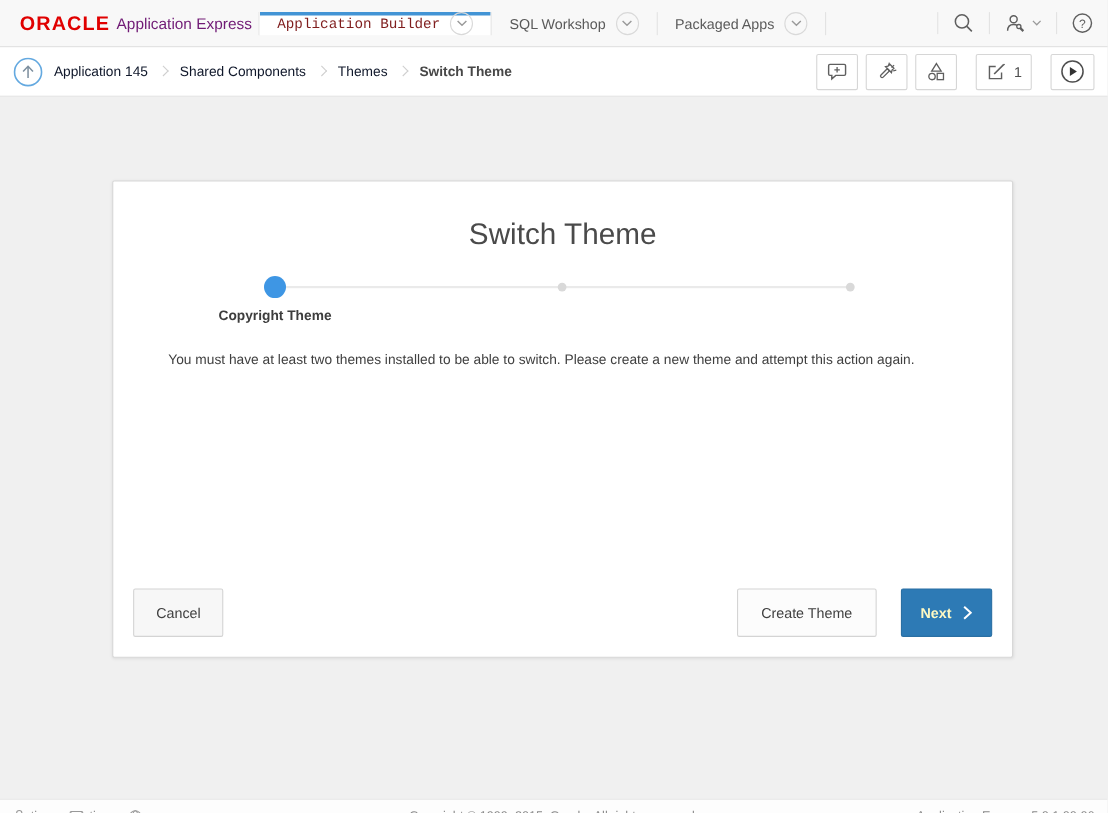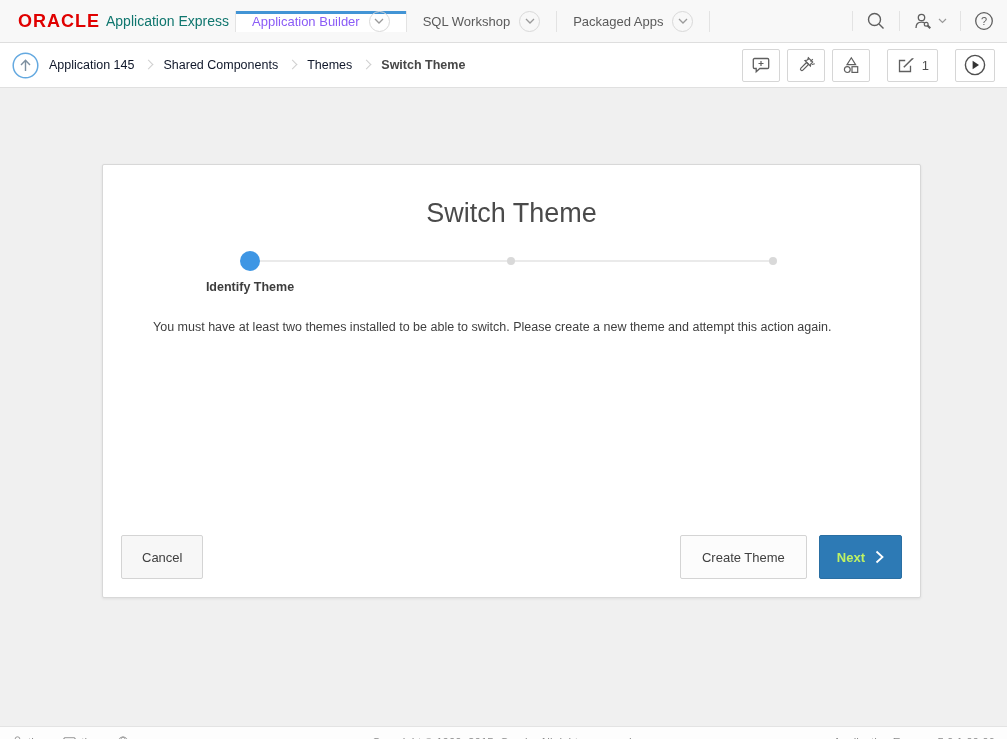--- a/index.html
+++ b/index.html
@@ -15,28 +15,28 @@
   
   .topbar {
     height:43px; display:flex; align-items:center;
     background:#f8f8f8; border-bottom:1px solid #dedede;
   }
   .logo {
     width:236px; display:flex; align-items:center; padding-left:18px;
     border-right:1px solid #e3e3e3;
   }
   .brand { color:#e00000; font-weight:700; font-size:18px; letter-spacing:1px; }
-  .product { color:#0f766e; font-size:14px; margin-left:6px; white-space:nowrap; }
+  .product { color:#701a75; font-size:14px; margin-left:6px; white-space:nowrap; }
   .tab {
     display:flex; align-items:center; gap:9px; padding:0 16px;
     font-size:13px; color:#5a5a5a; border-right:1px solid #e3e3e3;
     cursor:pointer; white-space:nowrap;
   }
   .tab.active {
-    background:#fff; box-shadow: inset 0 3px 0 0 #4294d5; color:#8b5cf6;
+    background:#fff; box-shadow: inset 0 3px 0 0 #4294d5; color:#7f1d1d;font-family:Liberation Mono, monospace;
   }
   .chev-circle {
     width:21px; height:21px; border-radius:50%; border:1px solid #d9d9d9;
     display:flex; align-items:center; justify-content:center; background:transparent;
   }
   .top-icons { margin-left:auto; display:flex; align-items:stretch; }
   .icon-btn {
     display:flex; align-items:center; justify-content:center; gap:4px;
     padding:0 13px; border-left:1px solid #e3e3e3; cursor:pointer;
   }
@@ -91,22 +91,22 @@
     position:absolute; left:18px; right:18px; bottom:18px;
     display:flex; align-items:flex-start;
   }
   .btn {
     height:44px; padding:0 20px; border:1px solid #d4d4d4; border-radius:2px;
     background:#f7f7f7; color:#404040; font-size:13px;
     display:flex; align-items:center; cursor:pointer;
   }
   .btn-create { margin-left:auto; background:#fcfcfc; padding:0 21px; }
   .btn-next {
-    margin-left:12px; background:#2d7ab5; border-color:#2a6fa3;
-    color:#bef264; font-weight:bold; gap:10px; padding:0 17px;
+    margin-left:22px; background:#2d7ab5; border-color:#2a6fa3;
+    color:#fef9c3; font-weight:bold; gap:10px; padding:0 17px;
   }
 
   
   .footer {
     position:relative; height:30px; background:#fdfdfd; border-top:1px solid #e3e3e3;
     display:flex; align-items:center; padding:0 12px;
     font-size:11.5px; color:#8b8b8b;
   }
   .f-item { display:flex; align-items:center; gap:5px; margin-right:20px; }
   .f-copy { position:absolute; left:0; right:0; text-align:center; pointer-events:none; }
@@ -251,21 +251,21 @@
 
 <main class="content">
   <section class="card">
     <h1 class="card-title">Switch Theme</h1>
 
     <div class="progress">
       <div class="track"></div>
       <div class="dot-current"></div>
       <div class="dot-sm mid"></div>
       <div class="dot-sm end"></div>
-      <div class="step-label">Identify Theme</div>
+      <div class="step-label">Copyright Theme</div>
     </div>
 
     <p class="message">You must have at least two themes installed to be able to switch. Please create a new theme and attempt this action again.</p>
 
     <div class="card-buttons">
       <button class="btn">Cancel</button>
       <button class="btn btn-create">Create Theme</button>
       <button class="btn btn-next">
         <span>Next</span>
         <span>

